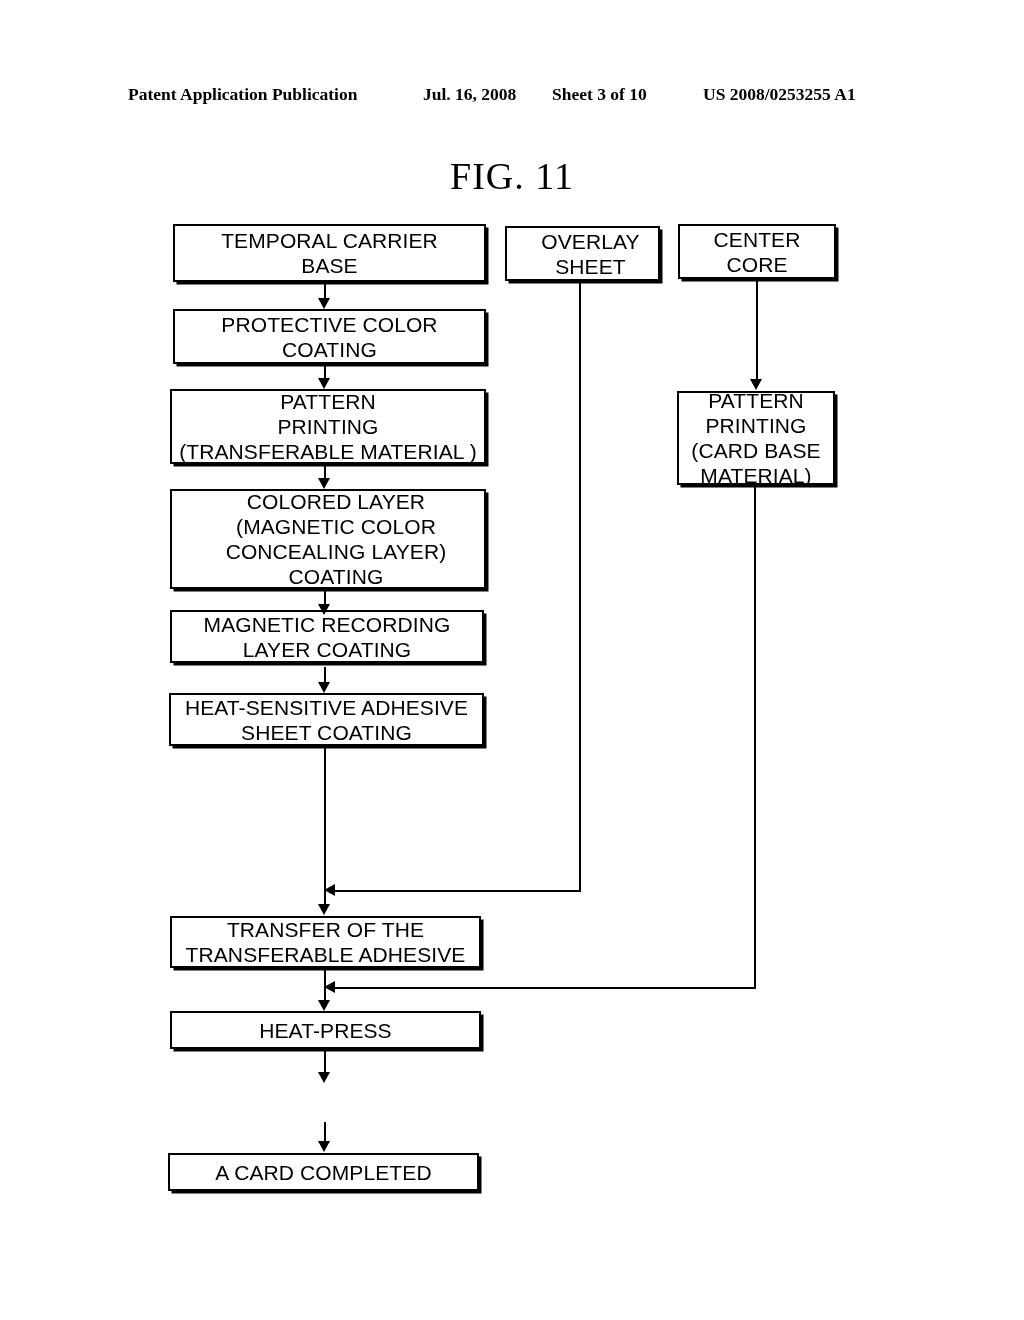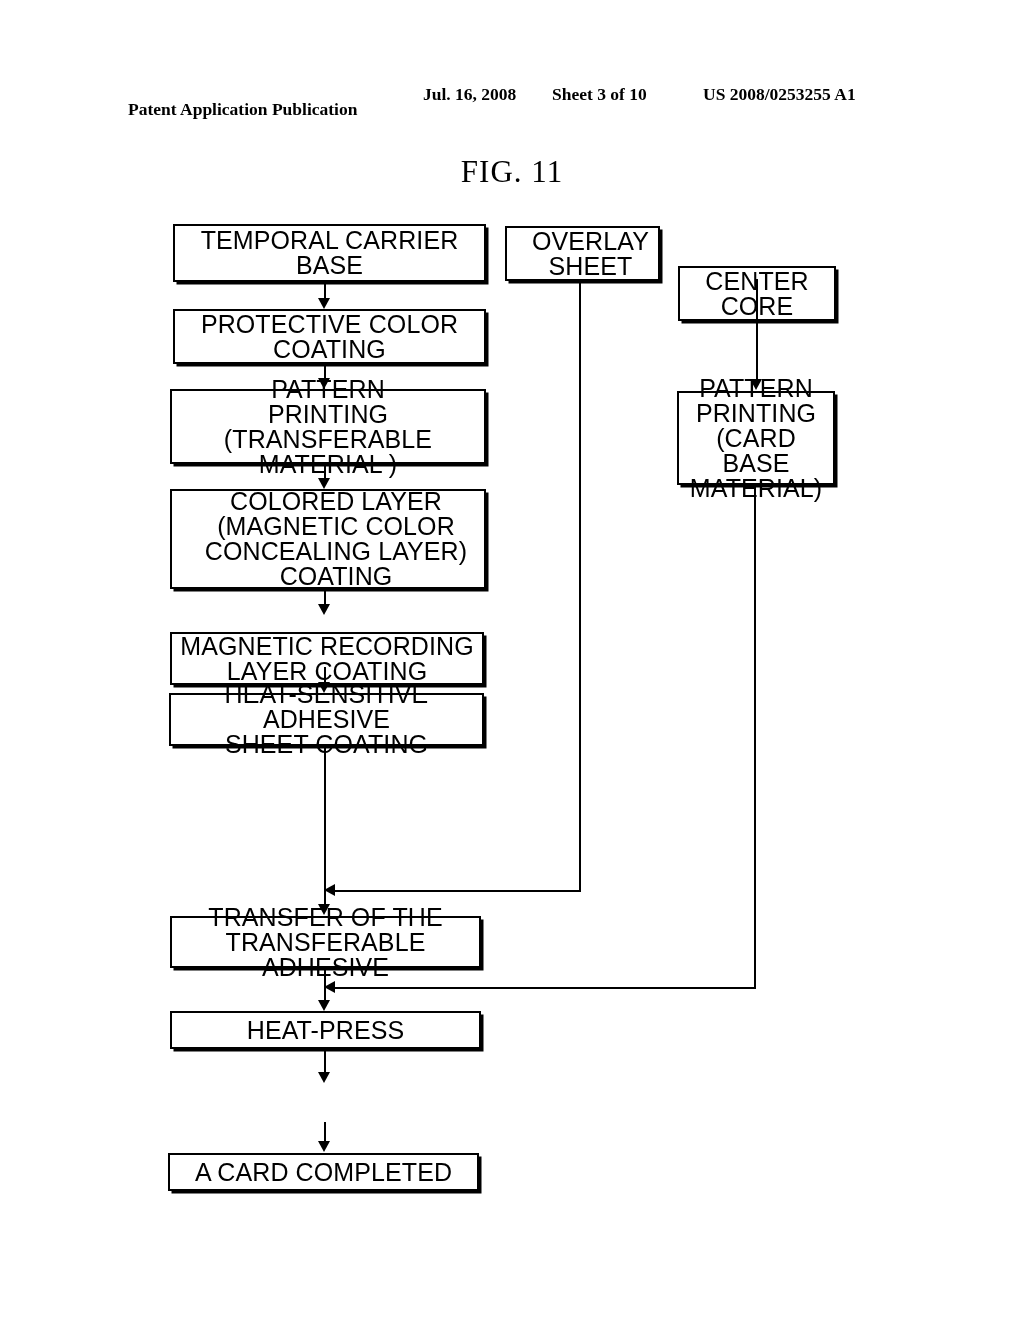--- a/index.html
+++ b/index.html
@@ -22,34 +22,34 @@
     left: 0;
     top: 84px;
     width: 1024px;
     height: 26px;
     font-family: "Liberation Serif", serif;
     font-weight: bold;
     font-size: 17.5px;
     letter-spacing: 0px;
     white-space: nowrap;
   }
-  #patent-header .hdr-pub   { position: absolute; left: 128px;  top: 15px; text-align: center; }
+  #patent-header .hdr-pub   { position: absolute; left: 128px;  top: 0; text-align: center; }
   #patent-header .hdr-date  { position: absolute; left: 423px;  top: 0; }
   #patent-header .hdr-sheet { position: absolute; left: 552px;  top: 0; }
   #patent-header .hdr-num   { position: absolute; left: 703px;  top: 0; }
 
   
   #figure-title {
     position: absolute;
     left: 0;
     top: 154px;
     width: 1024px;
     text-align: center;
     font-family: "Liberation Serif", serif;
-    font-size: 31px;
+    font-size: 38px;
     font-weight: normal;
     letter-spacing: 1px;
   }
 
   
   #flowchart {
     position: absolute;
     left: 0;
     top: 0;
     width: 1024px;
@@ -61,41 +61,41 @@
     position: absolute;
     box-sizing: border-box;
     background: #ffffff;
     border: 2.3px solid #000000;
     box-shadow: 3px 3px 0 -0.5px #000000;
     display: flex;
     align-items: center;
     justify-content: center;
     text-align: center;
     font-family: "Liberation Sans", sans-serif;
-    font-size: 25px;
+    font-size: 21px;
     line-height: 25px;
     letter-spacing: 0.1px;
     white-space: pre-line;
     padding: 0 4px;
   }
 
   
   #node-temporal-carrier-base      { left: 173px; top: 224px; width: 313px; height: 58px; }
   #node-protective-layer-coating   { left: 173px; top: 309px; width: 313px; height: 55px; }
   #node-pattern-printing-transfer  { left: 170px; top: 389px; width: 316px; height: 75px; }
   #node-colored-layer-coating      { left: 170px; top: 489px; width: 316px; height: 100px; padding-left: 20px; }
-  #node-magnetic-recording-layer   { left: 170px; top: 632px; width: 314px; height: 53px; }
+  #node-magnetic-recording-layer   { left: 170px; top: 610px; width: 314px; height: 53px; }
   #node-heat-sensitive-adhesive    { left: 169px; top: 693px; width: 315px; height: 53px; }
   #node-transfer-of-material       { left: 170px; top: 916px; width: 311px; height: 52px; }
   #node-heat-press                 { left: 170px; top: 1011px; width: 311px; height: 38px; }
   #node-cut-out                    { left: 170px; top: 1084px; width: 309px; height: 38px; }
   #node-a-card-completed           { left: 168px; top: 1153px; width: 311px; height: 38px; }
 
   #node-overlay-sheet              { left: 505px; top: 226px; width: 155px; height: 55px; padding-left: 20px; }
-  #node-center-core                { left: 678px; top: 224px; width: 158px; height: 55px; margin-top: 42px; }
+  #node-center-core                { left: 678px; top: 224px; width: 158px; height: 55px; }
   #node-pattern-printing-cardbase  { left: 677px; top: 391px; width: 158px; height: 94px; }
 
   
   .vline {
     position: absolute;
     width: 0;
     border-left: 2.3px solid #000000;
   }
   .hline {
     position: absolute;

